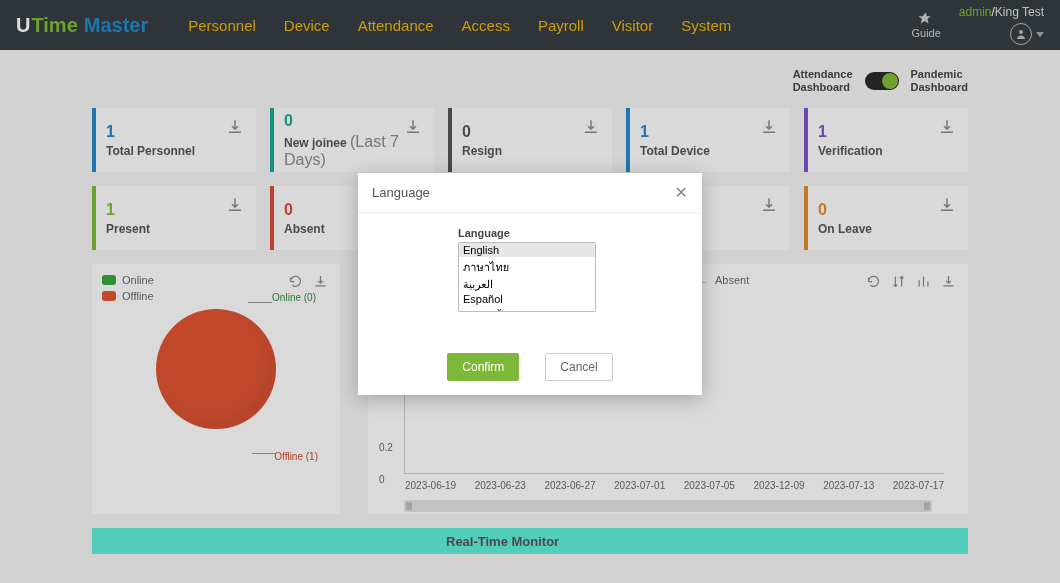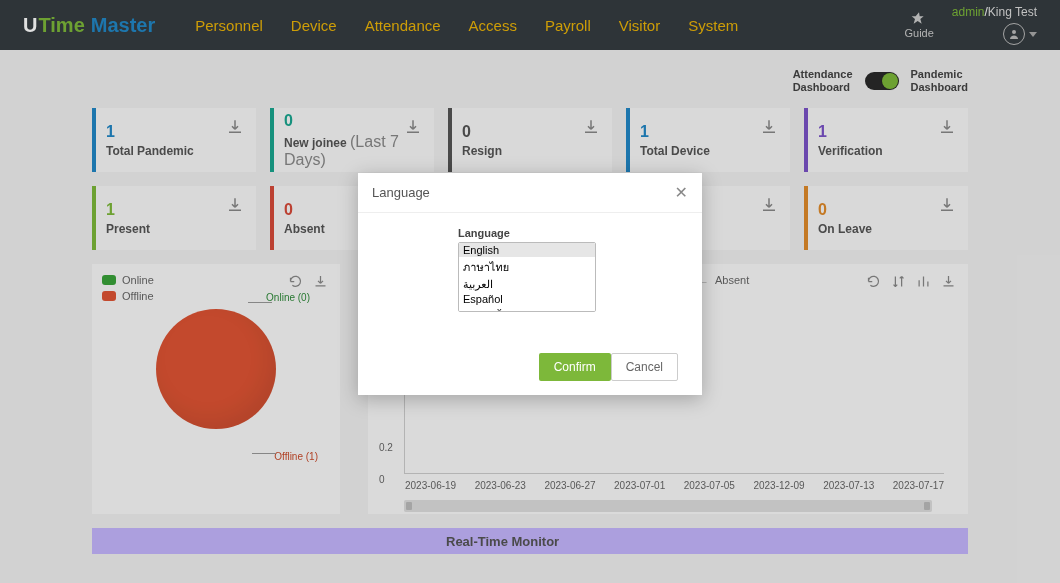--- a/index.html
+++ b/index.html
@@ -16,21 +16,21 @@
     background: rgba(0,0,0,0.12);
     z-index: 50;
   }
 
   
   .topbar {
     height: 50px;
     background: #353c40;
     display: flex;
     align-items: center;
-    padding: 0 23px;
+    padding: 0 16px;
     color: #fff;
     font-size: 14px;
   }
   .logo-u { font-weight: bold; font-size: 20px; color: #ffffff; }
   .logo-time { font-weight: bold; font-size: 20px; color: #7db83a; margin-left:1px;}
   .logo-master { font-weight: bold; font-size: 20px; color: #2287c5; margin-left:6px;}
   .nav { display:flex; gap: 28px; margin-left: 40px; }
   .nav-item { color:#eab308; cursor:pointer; font-size:15px; }
   .top-right { margin-left:auto; display:flex; align-items:center; gap:18px; }
   .guide { display:flex; flex-direction:column; align-items:center; color:#ccc; font-size:11px; cursor:pointer;}
@@ -69,50 +69,50 @@
   .panel-title { font-size:14px; font-weight:bold; color:#555; margin-bottom:6px; display:flex; align-items:center;}
   .legend { font-size:11px; display:flex; flex-direction:column; gap:4px; position:absolute; top:10px; left:10px;}
   .legend-item { display:flex; align-items:center; gap:6px; color:#666;}
   .legend-sw { width:14px; height:10px; border-radius:3px; }
   .panel-icons { position:absolute; top:10px; right:12px; display:flex; gap:10px; }
   .panel-icons svg { width:15px; height:15px; fill:none; stroke:#888; stroke-width:2; cursor:pointer;}
 
   .pie-wrap { position:relative; width:100%; height:190px; display:flex; align-items:center; justify-content:center;}
   .pie { width:120px; height:120px; border-radius:50%; background:#de5434; position:relative; box-shadow: inset -8px -10px 20px rgba(0,0,0,.08);}
   .pie-lbl { font-size:10px; position:absolute; }
-  .pie-lbl.online { color:#2f8a3a; top:18px; right:16px;}
+  .pie-lbl.online { color:#2f8a3a; top:18px; right:10px;}
   .pie-lbl.offline { color:#c94a2a; bottom:2px; right:8px;}
   .pie-lead { position:absolute; width:24px; border-top:1px solid #999;}
 
   .bar-chart { position:relative; height:180px; margin-top:20px; margin-left:22px; margin-right:10px; border-left:1px solid #ccc; border-bottom:1px solid #ccc;}
   .y-tick { position:absolute; left:-26px; font-size:10px; color:#666; transform:translateY(50%);}
   .x-labels { position:absolute; bottom:-18px; left:0; right:0; display:flex; justify-content:space-between; font-size:10px; color:#666;}
   .scroll-track { height:12px; background:#eee; margin:26px 22px 0 22px; border-radius:2px; position:relative;}
   .scroll-thumb { position:absolute; left:0; right:0; top:0; bottom:0; background:#ddd; border-radius:2px;}
   .scroll-grip { position:absolute; top:2px; width:6px; height:8px; background:#bbb; border-radius:1px;}
 
-  .bottom-panel { margin-top:14px; background:#c4b5fd; height:26px; display:flex; align-items:center; padding:0 14px;}
+  .bottom-panel { margin-top:14px; background:#5eead4; height:26px; display:flex; align-items:center; padding:0 14px;}
   .rtm-title { font-size:13px; font-weight:bold; color:#555; margin-left:340px;}
 
   
   .modal {
     position:absolute; z-index:100; left:358px; top:173px; width:344px; background:#fff;
     box-shadow:0 4px 18px rgba(0,0,0,.25);
   }
   .modal-head { display:flex; align-items:center; padding:10px 14px; border-bottom:1px solid #eee; font-size:13px; color:#555;}
   .modal-close { margin-left:auto; cursor:pointer; color:#888; font-size:16px;}
   .modal-body { padding:14px 14px 30px 100px; }
   .modal-body-label { font-size:11px; font-weight:bold; color:#444; margin-bottom:3px;}
   .lang-select {
     width:138px; height:70px; border:1px solid #bbb; font-size:11px;
     overflow-y:auto; background:#fff;
   }
   .lang-select option { padding:1px 4px; }
   .lang-select option.sel { background:#e6e6e6;}
-  .modal-foot { display:flex; justify-content:flex-end; gap:0; padding:10px 24px 14px;}
+  .modal-foot { display:flex; justify-content:center; gap:26px; padding:10px 24px 14px;}
   .btn { padding:6px 14px; font-size:12px; border-radius:2px; cursor:pointer; border:1px solid transparent;}
   .btn-confirm { background:#7db83a; color:#fff;}
   .btn-cancel { background:#fff; color:#666; border-color:#ccc;}
 </style>
 </head>
 <body>
 
 <div class="topbar">
   <span>
     <span class="logo-u">U</span><span class="logo-time">Time</span><span class="logo-master">Master</span>
@@ -158,21 +158,21 @@
         <div class="knob"></div>
       </div>
     <div class="toggle-label" style="white-space:pre;">Pandemic
 Dashboard</div>
   </div>
 
   <div class="cards-row" id="row1">
       <div class="card">
         <div class="accent" style="background:#2287c5"></div>
         <span class="value" style="color:#2287c5">1</span>
-        <span class="label">Total Pandemic</span>
+        <span class="label">Total Personnel</span>
         <span class="dl-icon"><svg viewBox="0 0 24 24">
             <path d="M12 3v12m0 0l-4-4m4 4l4-4M4 19h16"></path>
           </svg></span>
       </div>
       <div class="card">
         <div class="accent" style="background:#1aa58f"></div>
         <span class="value" style="color:#1aa58f">0</span>
         <span class="label">New joinee  <span class="sublabel">(Last 7 Days)</span></span>
         <span class="dl-icon"><svg viewBox="0 0 24 24">
             <path d="M12 3v12m0 0l-4-4m4 4l4-4M4 19h16"></path>

